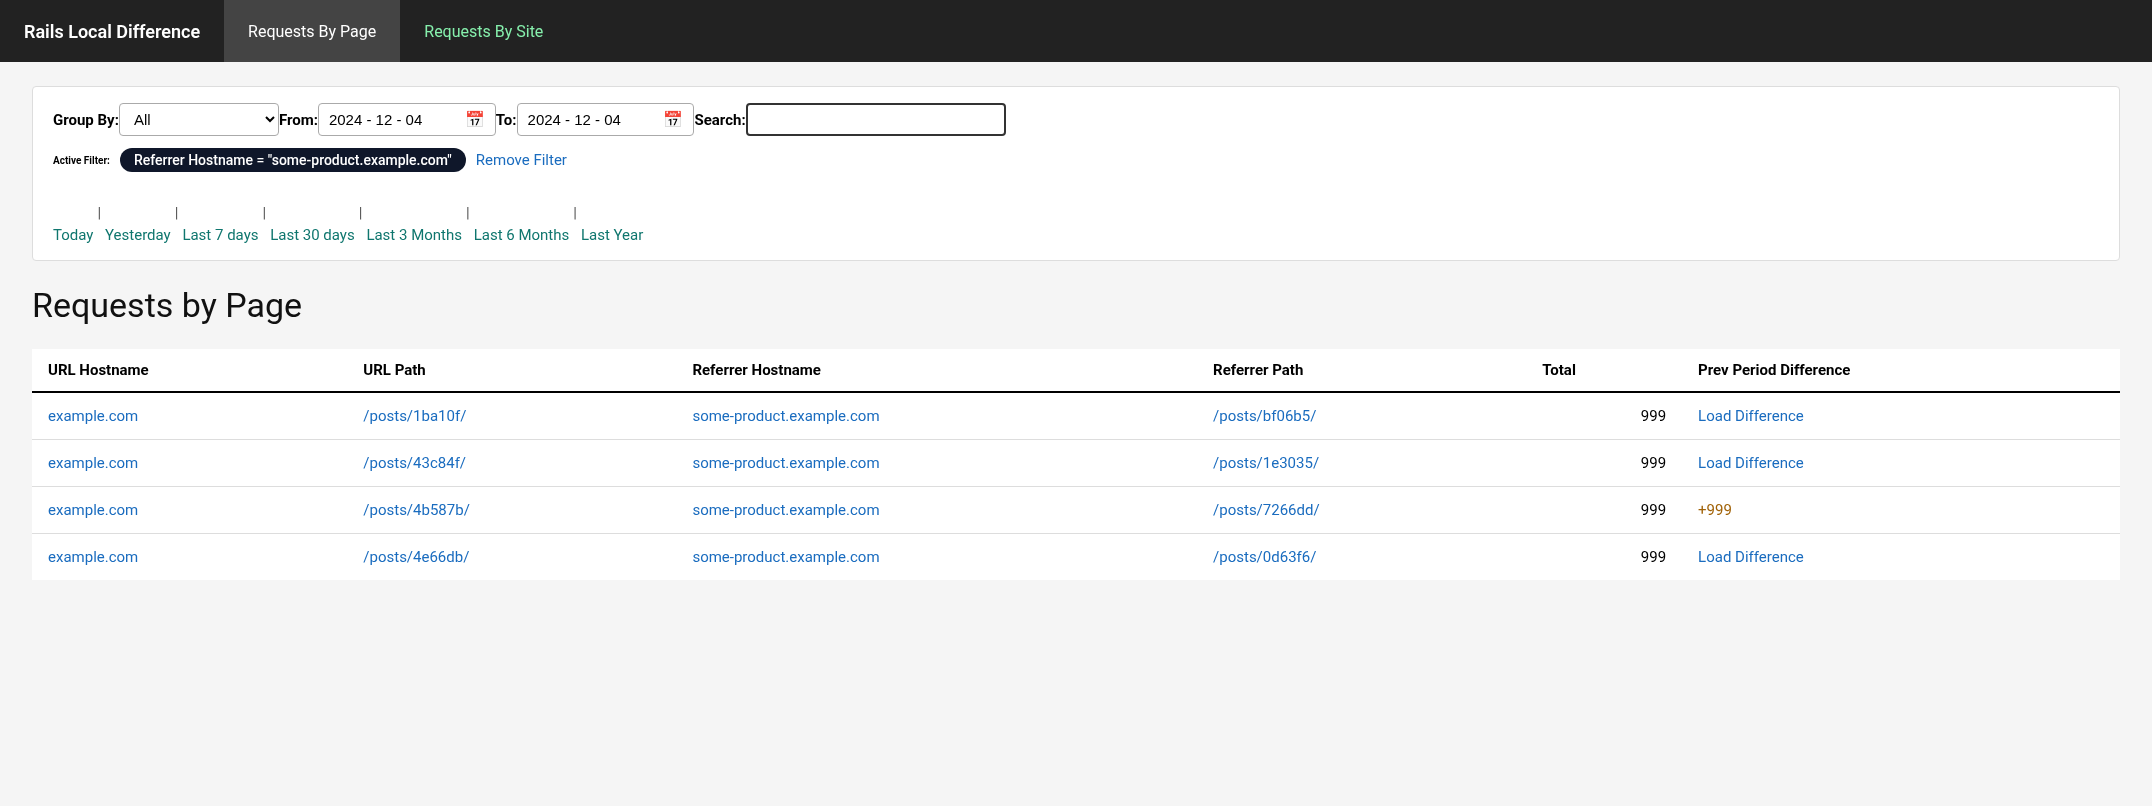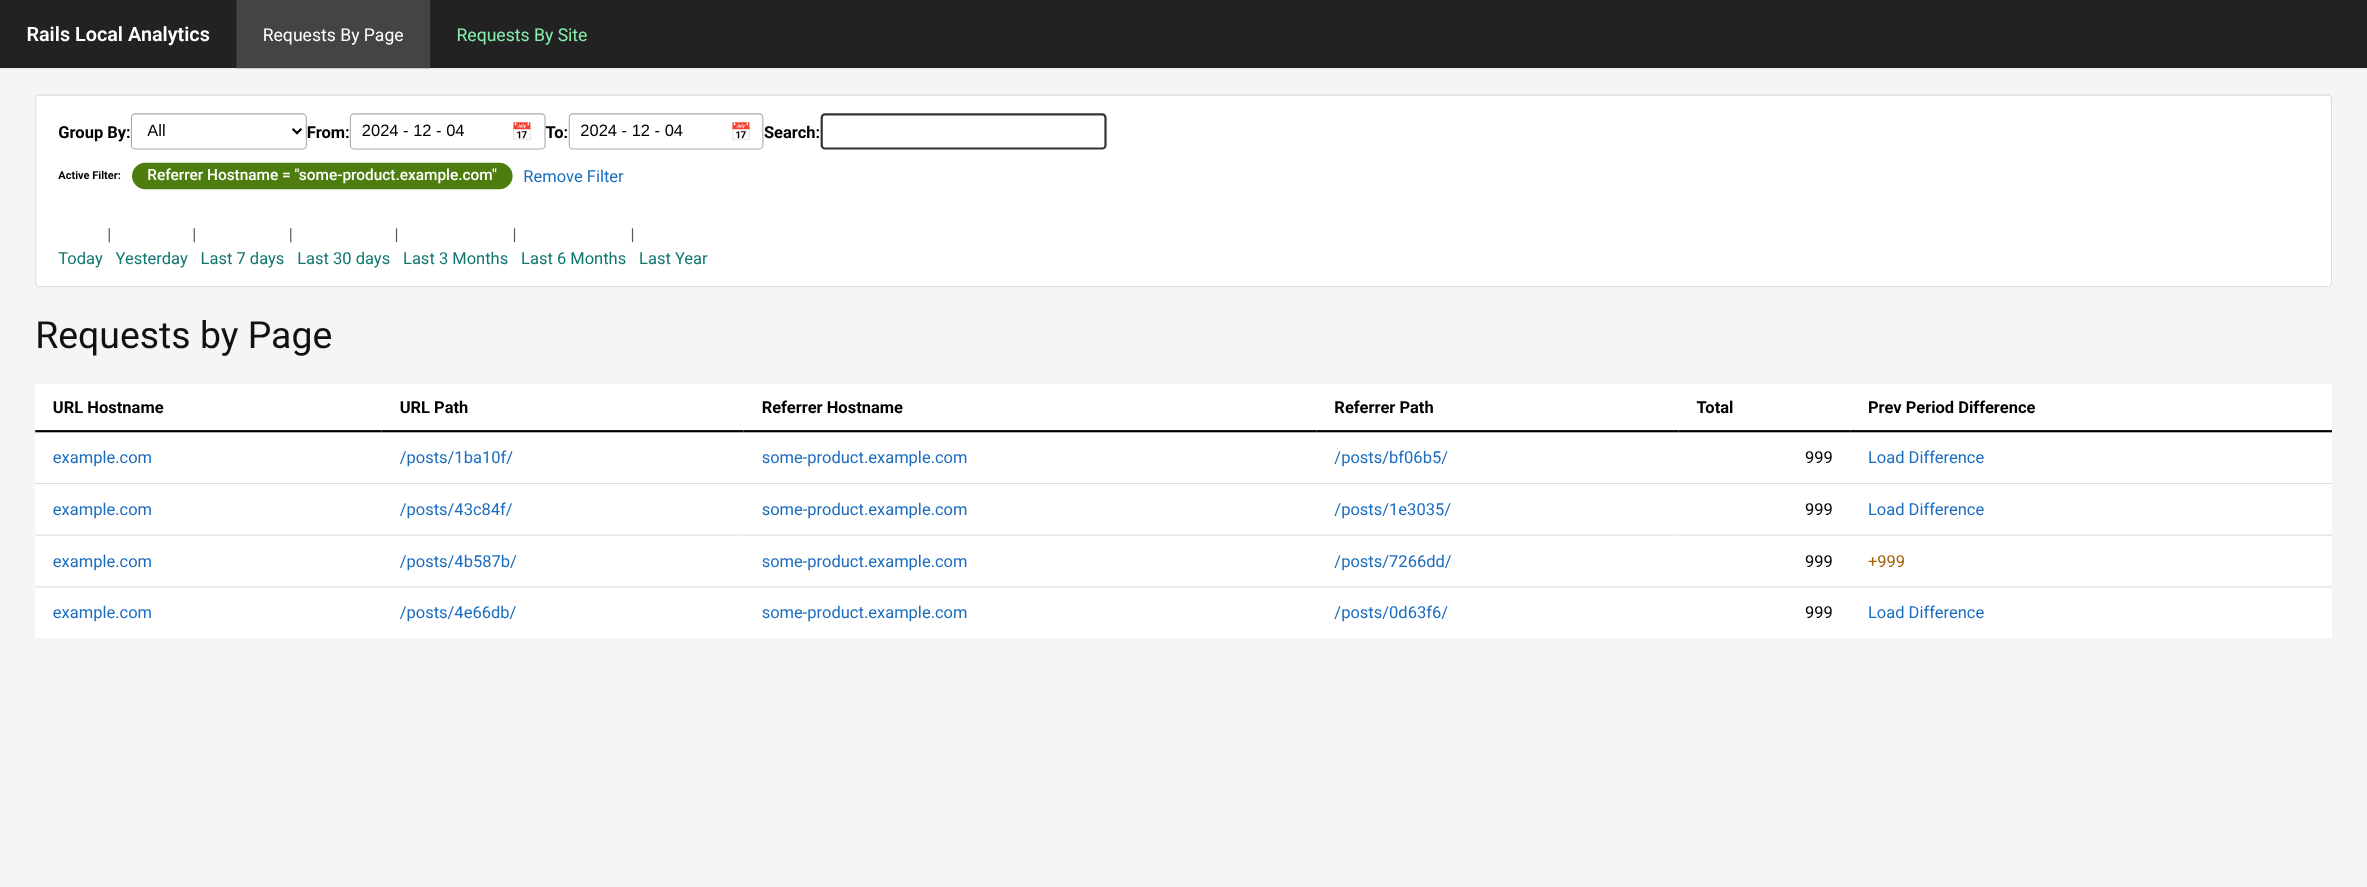--- a/index.html
+++ b/index.html
@@ -102,21 +102,21 @@
 
     
     .filter-row-2 {
       display: flex;
       align-items: center;
       gap: 10px;
       margin-bottom: 10px;
     }
     .active-filter-label { font-weight: 700; font-size: 10px; }
     .filter-badge {
-      background: #4d7c0f;
+      background: #0f172a;
       color: #fff;
       border-radius: 20px;
       padding: 4px 14px;
       font-size: 14px;
       font-weight: 500;
     }
     .remove-filter-link {
       color: #1a6cbf;
       font-size: 15px;
       text-decoration: none;
@@ -172,21 +172,21 @@
       text-decoration: none;
     }
     .col-total { text-align: right; }
     .col-diff { text-align: left; }
     .positive-diff { color: #a16207; font-weight: 400; }
   </style>
 </head>
 <body>
 
 <nav>
-  <div class="nav-brand">Rails Local Analytics</div>
+  <div class="nav-brand">Rails Local Difference</div>
   <a class="nav-tab active">Requests By Page</a>
   <a class="nav-tab">Requests By Site</a>
 </nav>
 
 <div class="content">
 
   <div class="filter-bar">
 
     <div class="filter-row-1">
       <label class="filter-label">Group By:</label>

